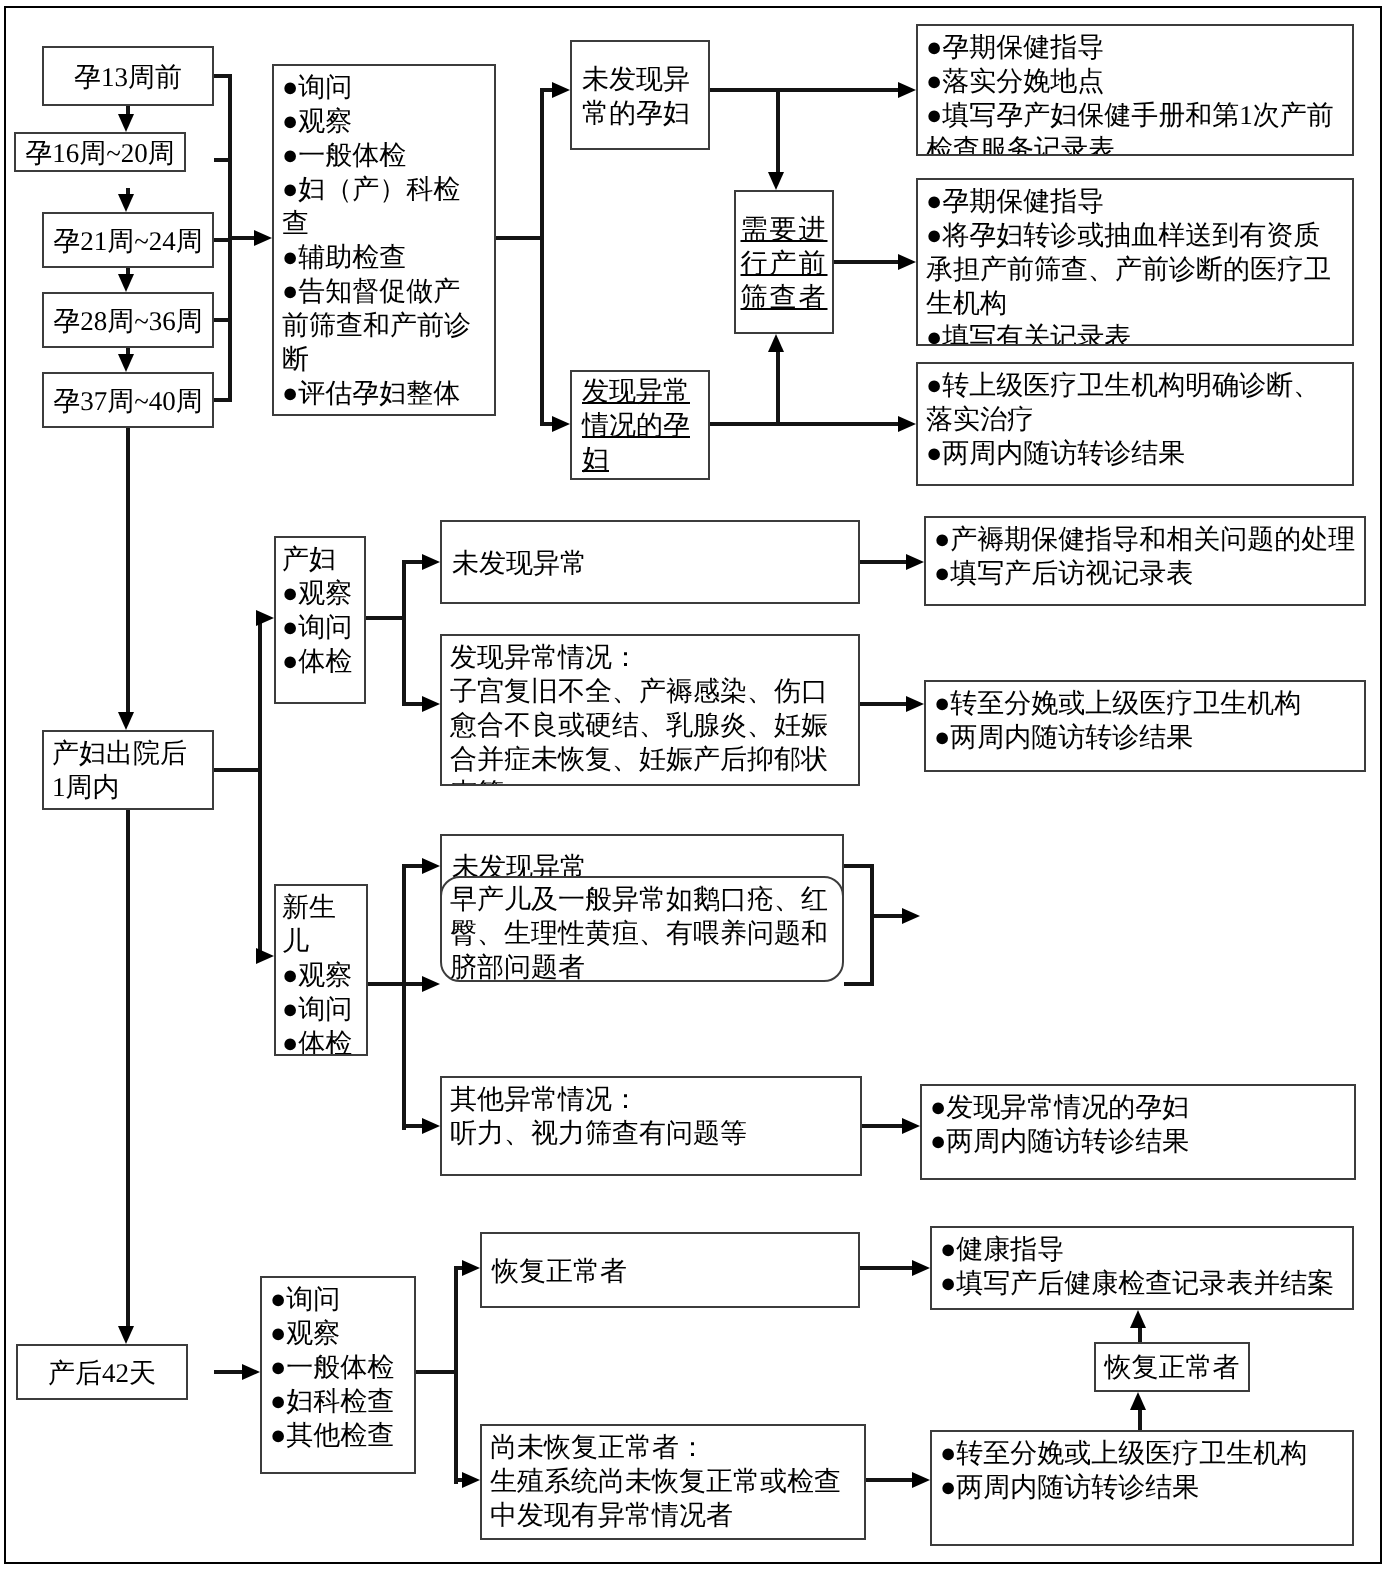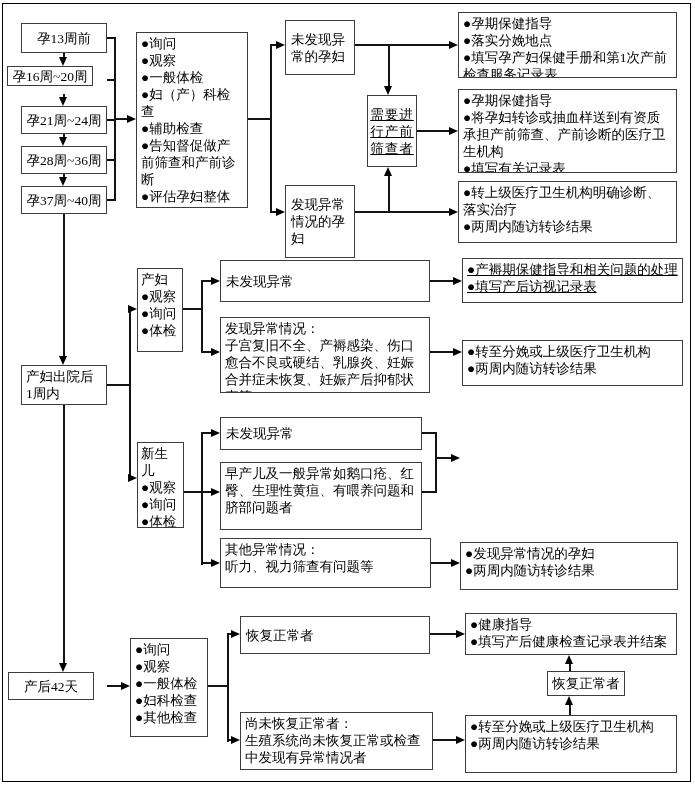--- a/index.html
+++ b/index.html
@@ -63,21 +63,21 @@
 ●评估孕妇整体状况</div>
 
   <i class="hl" style="left:248px;top:118px;width:24px;"></i>
   <i class="vl" style="left:270px;top:44px;height:169px;"></i>
   <i class="hl" style="left:270px;top:44px;width:7px;"></i>
   <i class="ah r" style="left:276px;top:40.5px;"></i>
   <i class="hl" style="left:270px;top:211px;width:7px;"></i>
   <i class="ah r" style="left:276px;top:207.5px;"></i>
 
   <div class="box vctr" style="left:285px;top:20px;width:70px;height:55px;">未发现异常的孕妇</div>
-  <div class="box vctr" style="left:285px;top:185px;width:70px;height:73px;">发现异常情况的孕妇</div>
+  <div class="box vctr" style="left:285px;top:185px;width:70px;height:55px;text-decoration:underline;">发现异常情况的孕妇</div>
   <div class="box ctr" style="left:367px;top:95px;width:50px;height:72px;letter-spacing:1px;text-decoration:underline;">需要进行产前筛查者</div>
 
   <i class="hl" style="left:355px;top:44px;width:95px;"></i>
   <i class="ah r" style="left:449px;top:40.5px;"></i>
   <i class="vl" style="left:388px;top:46px;height:41px;"></i>
   <i class="ah d" style="left:384px;top:86px;"></i>
 
   <i class="hl" style="left:417px;top:130px;width:33px;"></i>
   <i class="ah r" style="left:449px;top:126.5px;"></i>
 
@@ -124,36 +124,36 @@
 
   <div class="box vctr" style="left:220px;top:260px;width:210px;height:42px;">未发现异常</div>
   <div class="box pad" style="left:220px;top:317px;width:210px;height:76px;">发现异常情况：
 子宫复旧不全、产褥感染、伤口愈合不良或硬结、乳腺炎、妊娠合并症未恢复、妊娠产后抑郁状态等</div>
 
   <i class="hl" style="left:430px;top:280px;width:24px;"></i>
   <i class="ah r" style="left:453px;top:276.5px;"></i>
   <i class="hl" style="left:430px;top:351px;width:24px;"></i>
   <i class="ah r" style="left:453px;top:347.5px;"></i>
 
-  <div class="box pad" style="left:462px;top:258px;width:221px;height:45px;text-decoration:underline;">●产褥期保健指导和相关问题的处理
+  <div class="box pad" style="left:462px;top:258px;width:221px;height:45px;">●产褥期保健指导和相关问题的处理
 ●填写产后访视记录表</div>
   <div class="box pad" style="left:462px;top:340px;width:221px;height:46px;">●转至分娩或上级医疗卫生机构
 ●两周内随访转诊结果</div>
 
   <i class="hl" style="left:184px;top:491px;width:19px;"></i>
   <i class="vl" style="left:201px;top:432px;height:133px;"></i>
   <i class="hl" style="left:201px;top:432px;width:10px;"></i>
   <i class="ah r" style="left:211px;top:428.5px;"></i>
   <i class="hl" style="left:203px;top:491px;width:8px;"></i>
   <i class="ah r" style="left:211px;top:487.5px;"></i>
   <i class="hl" style="left:201px;top:562px;width:10px;"></i>
   <i class="ah r" style="left:211px;top:558.5px;"></i>
 
   <div class="box vctr" style="left:220px;top:417px;width:202px;height:33px;">未发现异常</div>
-  <div class="box pad" style="left:220px;top:462px;width:202px;height:68px;">早产儿及一般异常如鹅口疮、红臀、生理性黄疸、有喂养问题和脐部问题者</div>
+  <div class="box pad" style="left:220px;top:438px;width:202px;height:53px;border-radius:10px;">早产儿及一般异常如鹅口疮、红臀、生理性黄疸、有喂养问题和脐部问题者</div>
   <div class="box pad" style="left:220px;top:538px;width:211px;height:50px;">其他异常情况：
 听力、视力筛查有问题等</div>
 
   <i class="hl" style="left:422px;top:432px;width:15px;"></i>
   <i class="hl" style="left:422px;top:491px;width:15px;"></i>
   <i class="vl" style="left:435px;top:432px;height:61px;"></i>
   <i class="hl" style="left:435px;top:457px;width:16px;"></i>
   <i class="ah r" style="left:451px;top:453.5px;"></i>
   <i class="hl" style="left:431px;top:562px;width:20px;"></i>
   <i class="ah r" style="left:451px;top:558.5px;"></i>

